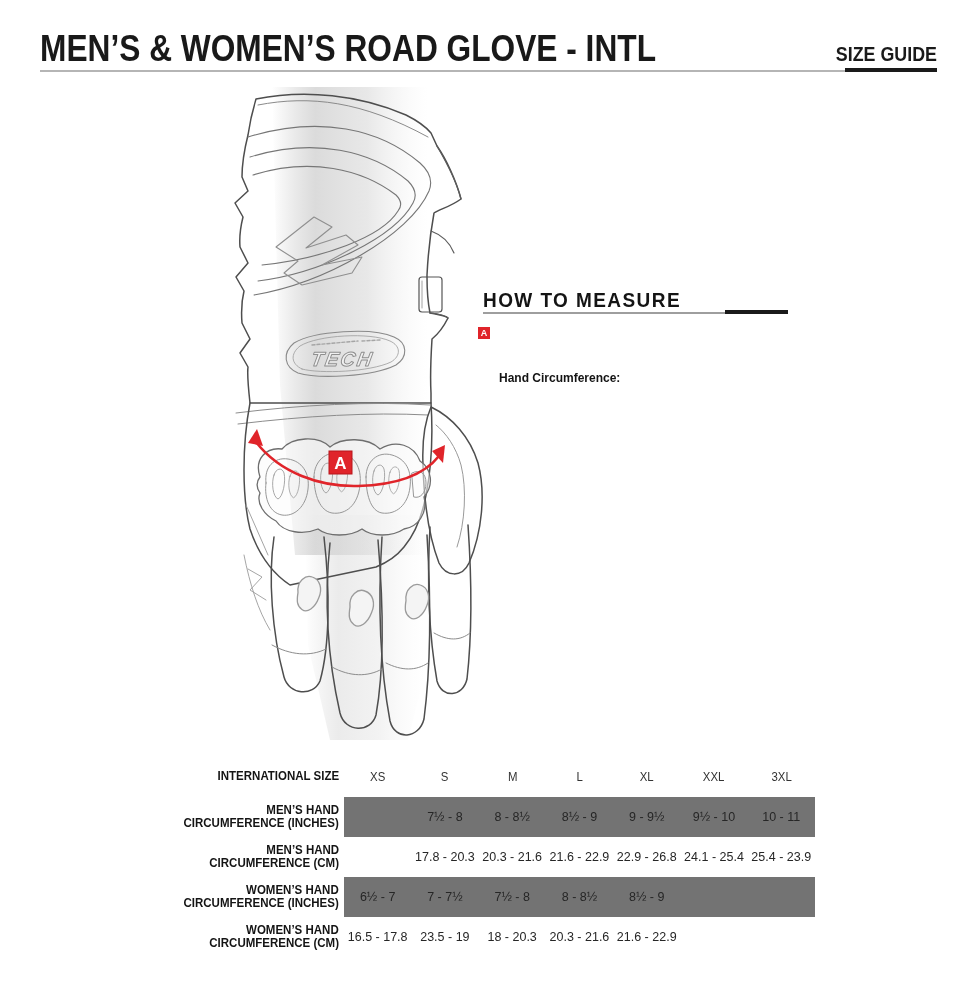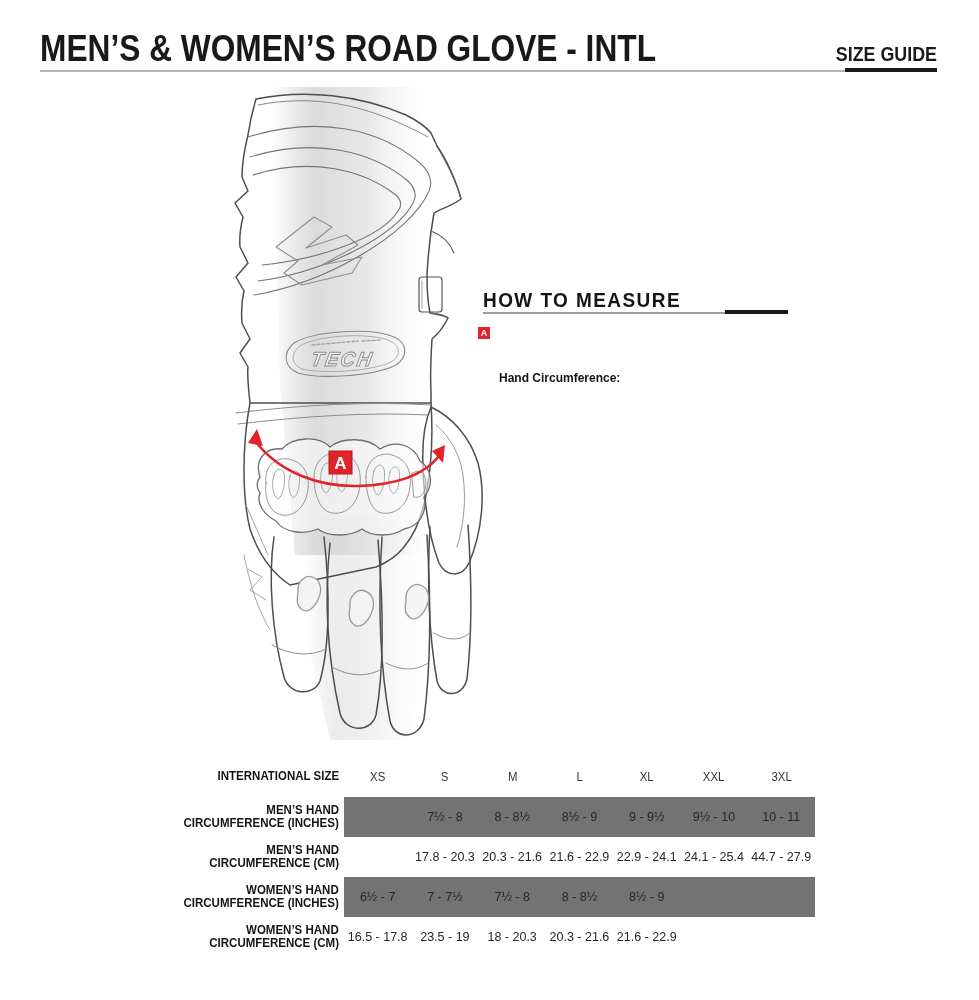--- a/index.html
+++ b/index.html
@@ -223,23 +223,23 @@
       <div class="val shaded">9½ - 10</div>
       <div class="val shaded">10 - 11</div>
       <div class="lbl">
         <span>MEN’S HAND</span>
         <span>CIRCUMFERENCE (CM)</span>
       </div>
       <div class="val"></div>
       <div class="val">17.8 - 20.3</div>
       <div class="val">20.3 - 21.6</div>
       <div class="val">21.6 - 22.9</div>
-      <div class="val">22.9 - 24.1</div>
+      <div class="val">22.9 - 26.8</div>
       <div class="val">24.1 - 25.4</div>
-      <div class="val">44.7 - 27.9</div>
+      <div class="val">25.4 - 23.9</div>
       <div class="lbl">
         <span>WOMEN’S HAND</span>
         <span>CIRCUMFERENCE (INCHES)</span>
       </div>
       <div class="val shaded">6½ - 7</div>
       <div class="val shaded">7 - 7½</div>
       <div class="val shaded">7½ - 8</div>
       <div class="val shaded">8 - 8½</div>
       <div class="val shaded">8½ - 9</div>
       <div class="val shaded"></div>

